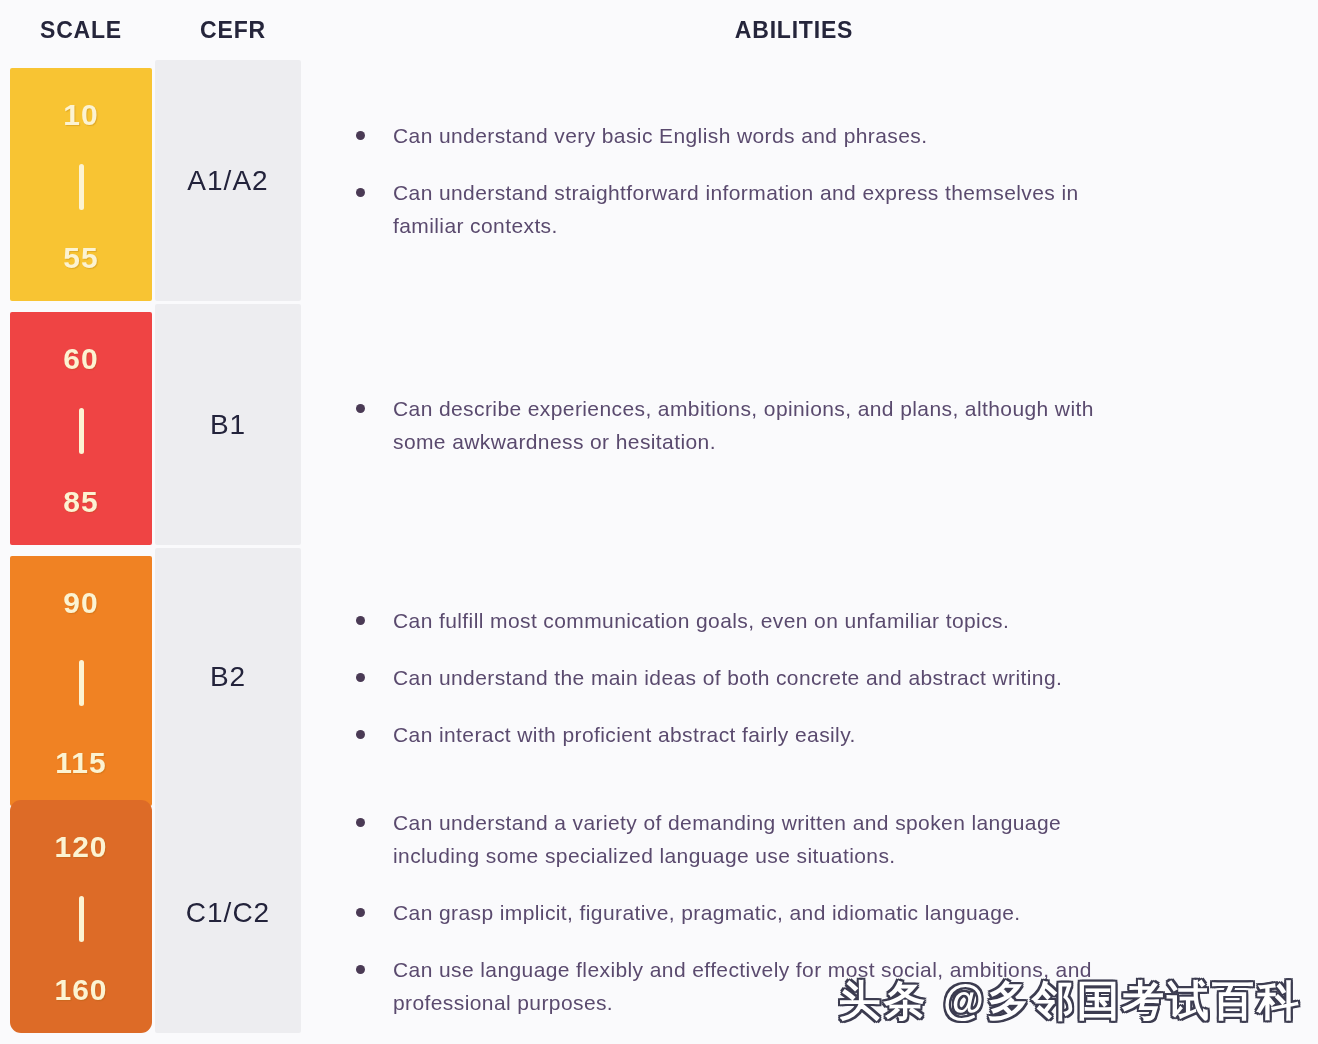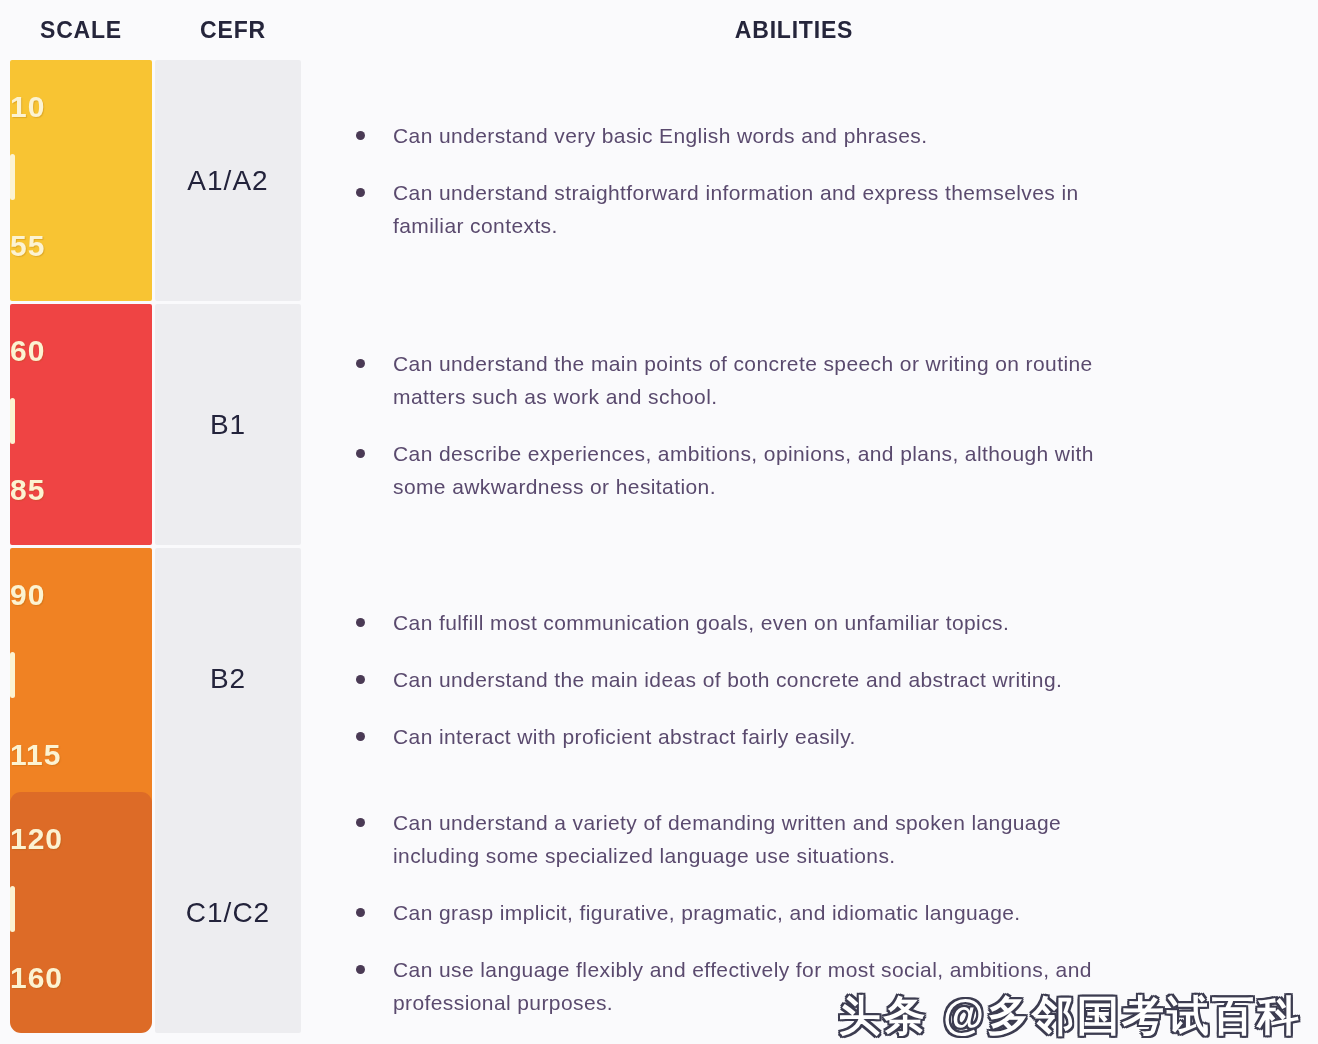--- a/index.html
+++ b/index.html
@@ -37,23 +37,24 @@
     row-gap: 3px;
     padding-left: 10px;
   }
   .row {
     display: grid;
     grid-template-columns: 142px 146px 1fr;
     column-gap: 3px;
   }
   .scale-cell {
     display: flex; flex-direction: column;
-    align-items: flex-start; justify-content: space-between;
-    padding: 30px 0 38px;
+    align-items: center; justify-content: space-between;
+    padding: 30px 0 26px;
     border-radius: 2px;
+    margin-top: 8px;
   }
   .scale-num {
     font-size: 30px; font-weight: bold;
     color: #fcf3d2;
     text-shadow: 1px 1px 1px rgba(150, 90, 0, 0.25);
     letter-spacing: 1px;
   }
   .scale-dash {
     width: 5px; height: 46px;
     background: #fcf3d2; border-radius: 3px;
@@ -81,21 +82,21 @@
   .ability-text {
     font-size: 21px; line-height: 33px;
     color: #5a4a6e;
     letter-spacing: 0.4px;
     max-width: 742px;
   }
 
   
   .watermark {
     position: absolute;
-    right: 16px; bottom: 0;
+    right: 16px; bottom: 15px;
     font-size: 42px; font-weight: bold;
     color: #ffffff;
     letter-spacing: 3px;
     text-shadow:
       2px 2px 0 #3c3c50, -2px -2px 0 #3c3c50,
       2px -2px 0 #3c3c50, -2px 2px 0 #3c3c50,
       0 2px 0 #3c3c50, 0 -2px 0 #3c3c50,
       2px 0 0 #3c3c50, -2px 0 0 #3c3c50;
     white-space: nowrap;
   }
@@ -138,24 +139,20 @@
       <div class="scale-num">60</div>
       <div class="scale-dash"></div>
       <div class="scale-num">85</div>
     </div>
     <div class="cefr-cell">
       <span>B1</span>
     </div>
     <div class="abilities-cell">
           <div class="ability-item">
             <span class="bullet"></span>
-            <span class="ability-text">Can understand the main points of concrete speech or writing on routine matters such as work and school.</span>
-          </div>
-          <div class="ability-item">
-            <span class="bullet"></span>
             <span class="ability-text">Can describe experiences, ambitions, opinions, and plans, although with some awkwardness or hesitation.</span>
           </div>
         </div>
   </div>
 
   <div class="row">
     <div class="scale-cell" style="background: rgb(240, 130, 35); gap: 40px;">
       <div class="scale-num">90</div>
       <div class="scale-dash"></div>
       <div class="scale-num">115</div>

